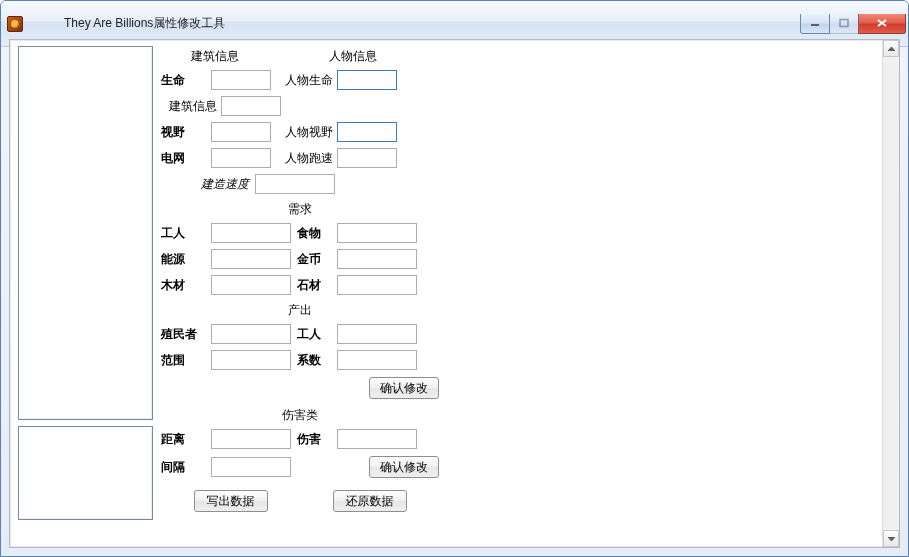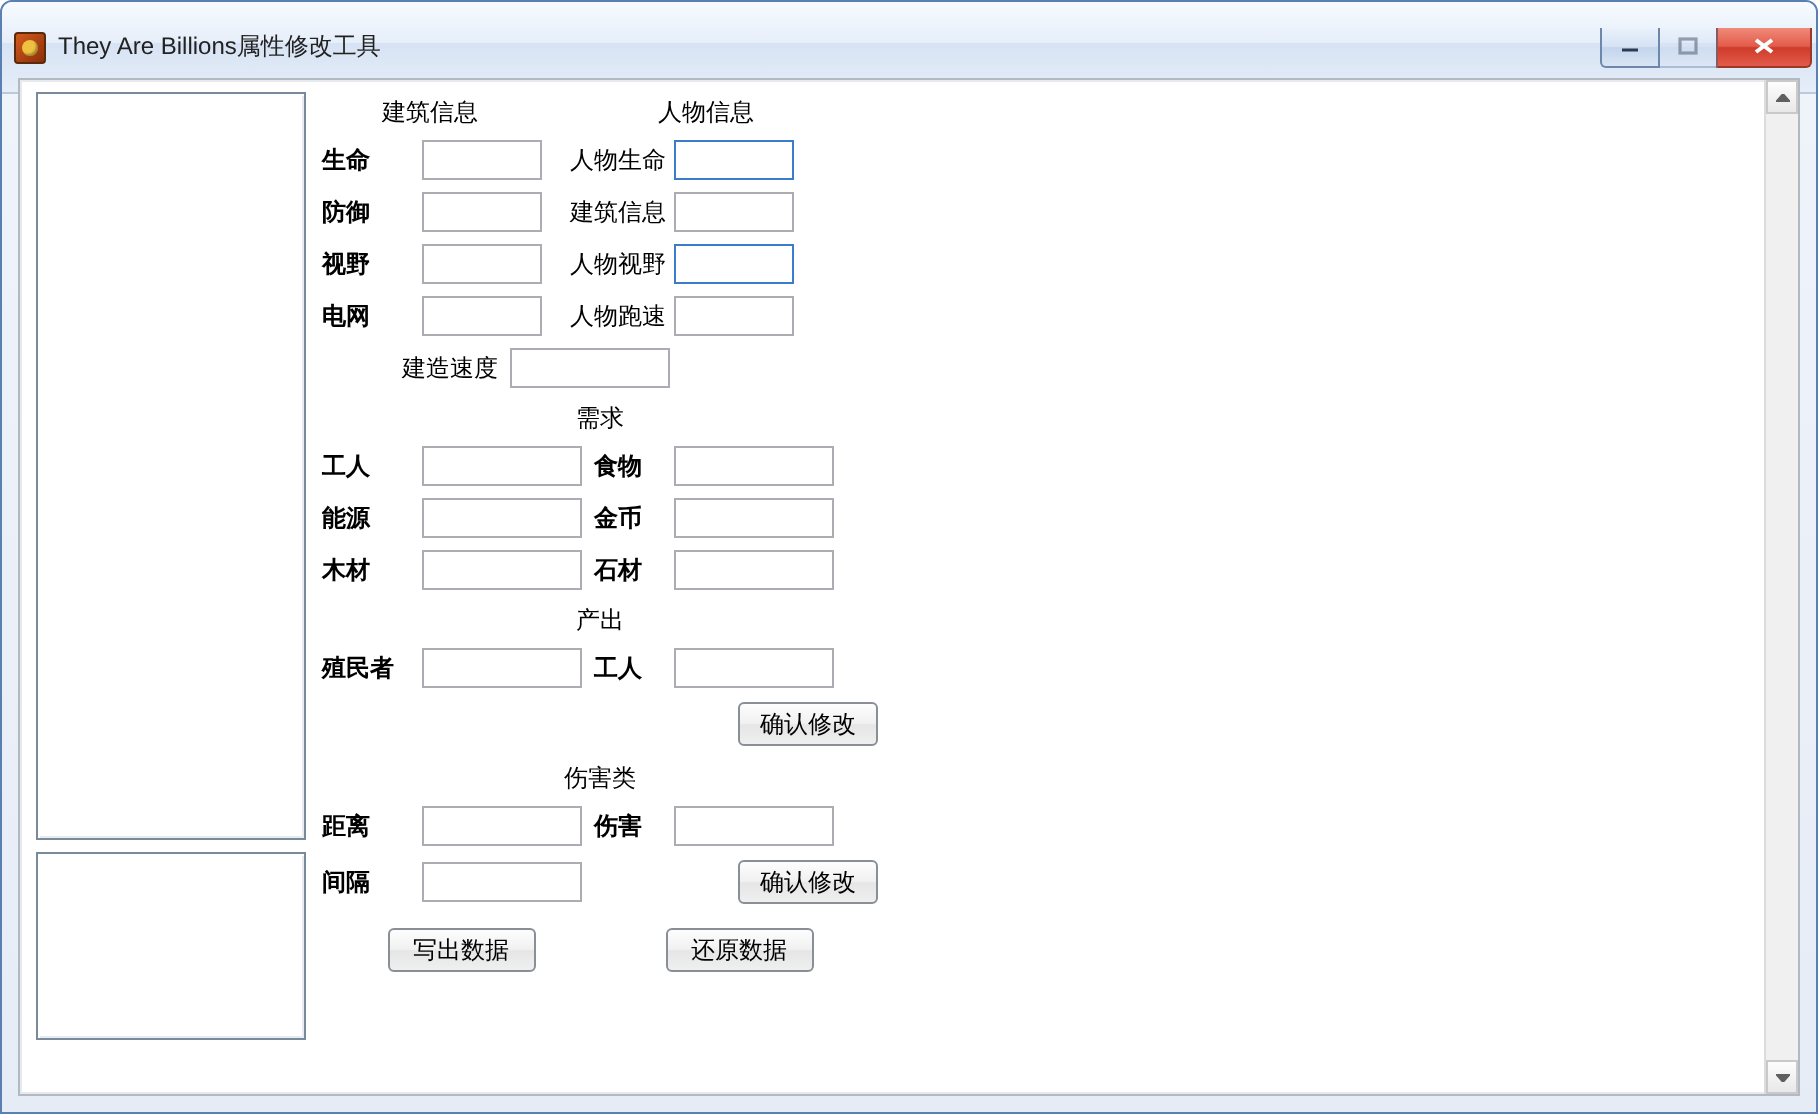--- a/index.html
+++ b/index.html
@@ -22,20 +22,21 @@
     position: relative;
   }
 
   .titlebar {
     height: 46px;
     background: linear-gradient(to bottom, #f7fbff 0%, #e6eef9 45%, #d7e3f4 46%, #e5edf8 100%);
     display: flex;
     align-items: center;
     padding: 0 2px 0 6px;
     border-bottom: 1px solid #b9c9e0;
+    gap: 35px;
   }
   .titlebar-icon {
     width: 16px; height: 16px;
     margin-right: 6px;
     background: linear-gradient(135deg, #d35b1c, #8a2e0a);
     border: 1px solid #5a2a0a;
     border-radius: 2px;
     position: relative;
   }
   .titlebar-icon::after {
@@ -179,20 +180,21 @@
     display: flex;
     align-items: center;
     justify-content: flex-start;
     margin: 4px 0;
     height: 22px;
     padding-left: 40px;
   }
   .row-center .lbl-c {
     white-space: nowrap;
     margin-right: 6px;
+    font-style: italic;
   }
 
   .sect-title {
     text-align: center;
     margin: 6px 0 4px 0;
     font-size: 12px;
   }
 
   .row-confirm {
     display: flex;
@@ -284,24 +286,20 @@
               <input class="inp w60" value="" style="">
             </div>
             <div class="pair">
               <span class="lbl-r">人物生命</span>
               <input class="inp blue w60" value="" style="">
             </div>
           </div>
 
           <div class="row">
             <div class="pair">
-              <span class="lbl">防御</span>
-              <input class="inp w60" value="" style="">
-            </div>
-            <div class="pair">
               <span class="lbl-r">建筑信息</span>
               <input class="inp w60" value="" style="">
             </div>
           </div>
 
           <div class="row">
             <div class="pair">
               <span class="lbl">视野</span>
               <input class="inp w60" value="" style="">
             </div>
@@ -369,20 +367,30 @@
             <div class="pair">
               <span class="lbl">殖民者</span>
               <input class="inp w80" value="" style="">
             </div>
             <div class="pair">
               <span class="lbl" style="width:40px">工人</span>
               <input class="inp w80" value="" style="">
             </div>
           </div>
 
+          <div class="row">
+            <div class="pair">
+              <span class="lbl">范围</span>
+              <input class="inp w80" value="" style="">
+            </div>
+            <div class="pair">
+              <span class="lbl" style="width:40px">系数</span>
+              <input class="inp w80" value="" style="">
+            </div>
+          </div>
 
           <div class="row-confirm">
             <div style="flex:1"></div>
             <button class="btn">确认修改</button>
           </div>
 
           <div class="sect-title">伤害类</div>
 
           <div class="row">
             <div class="pair">

